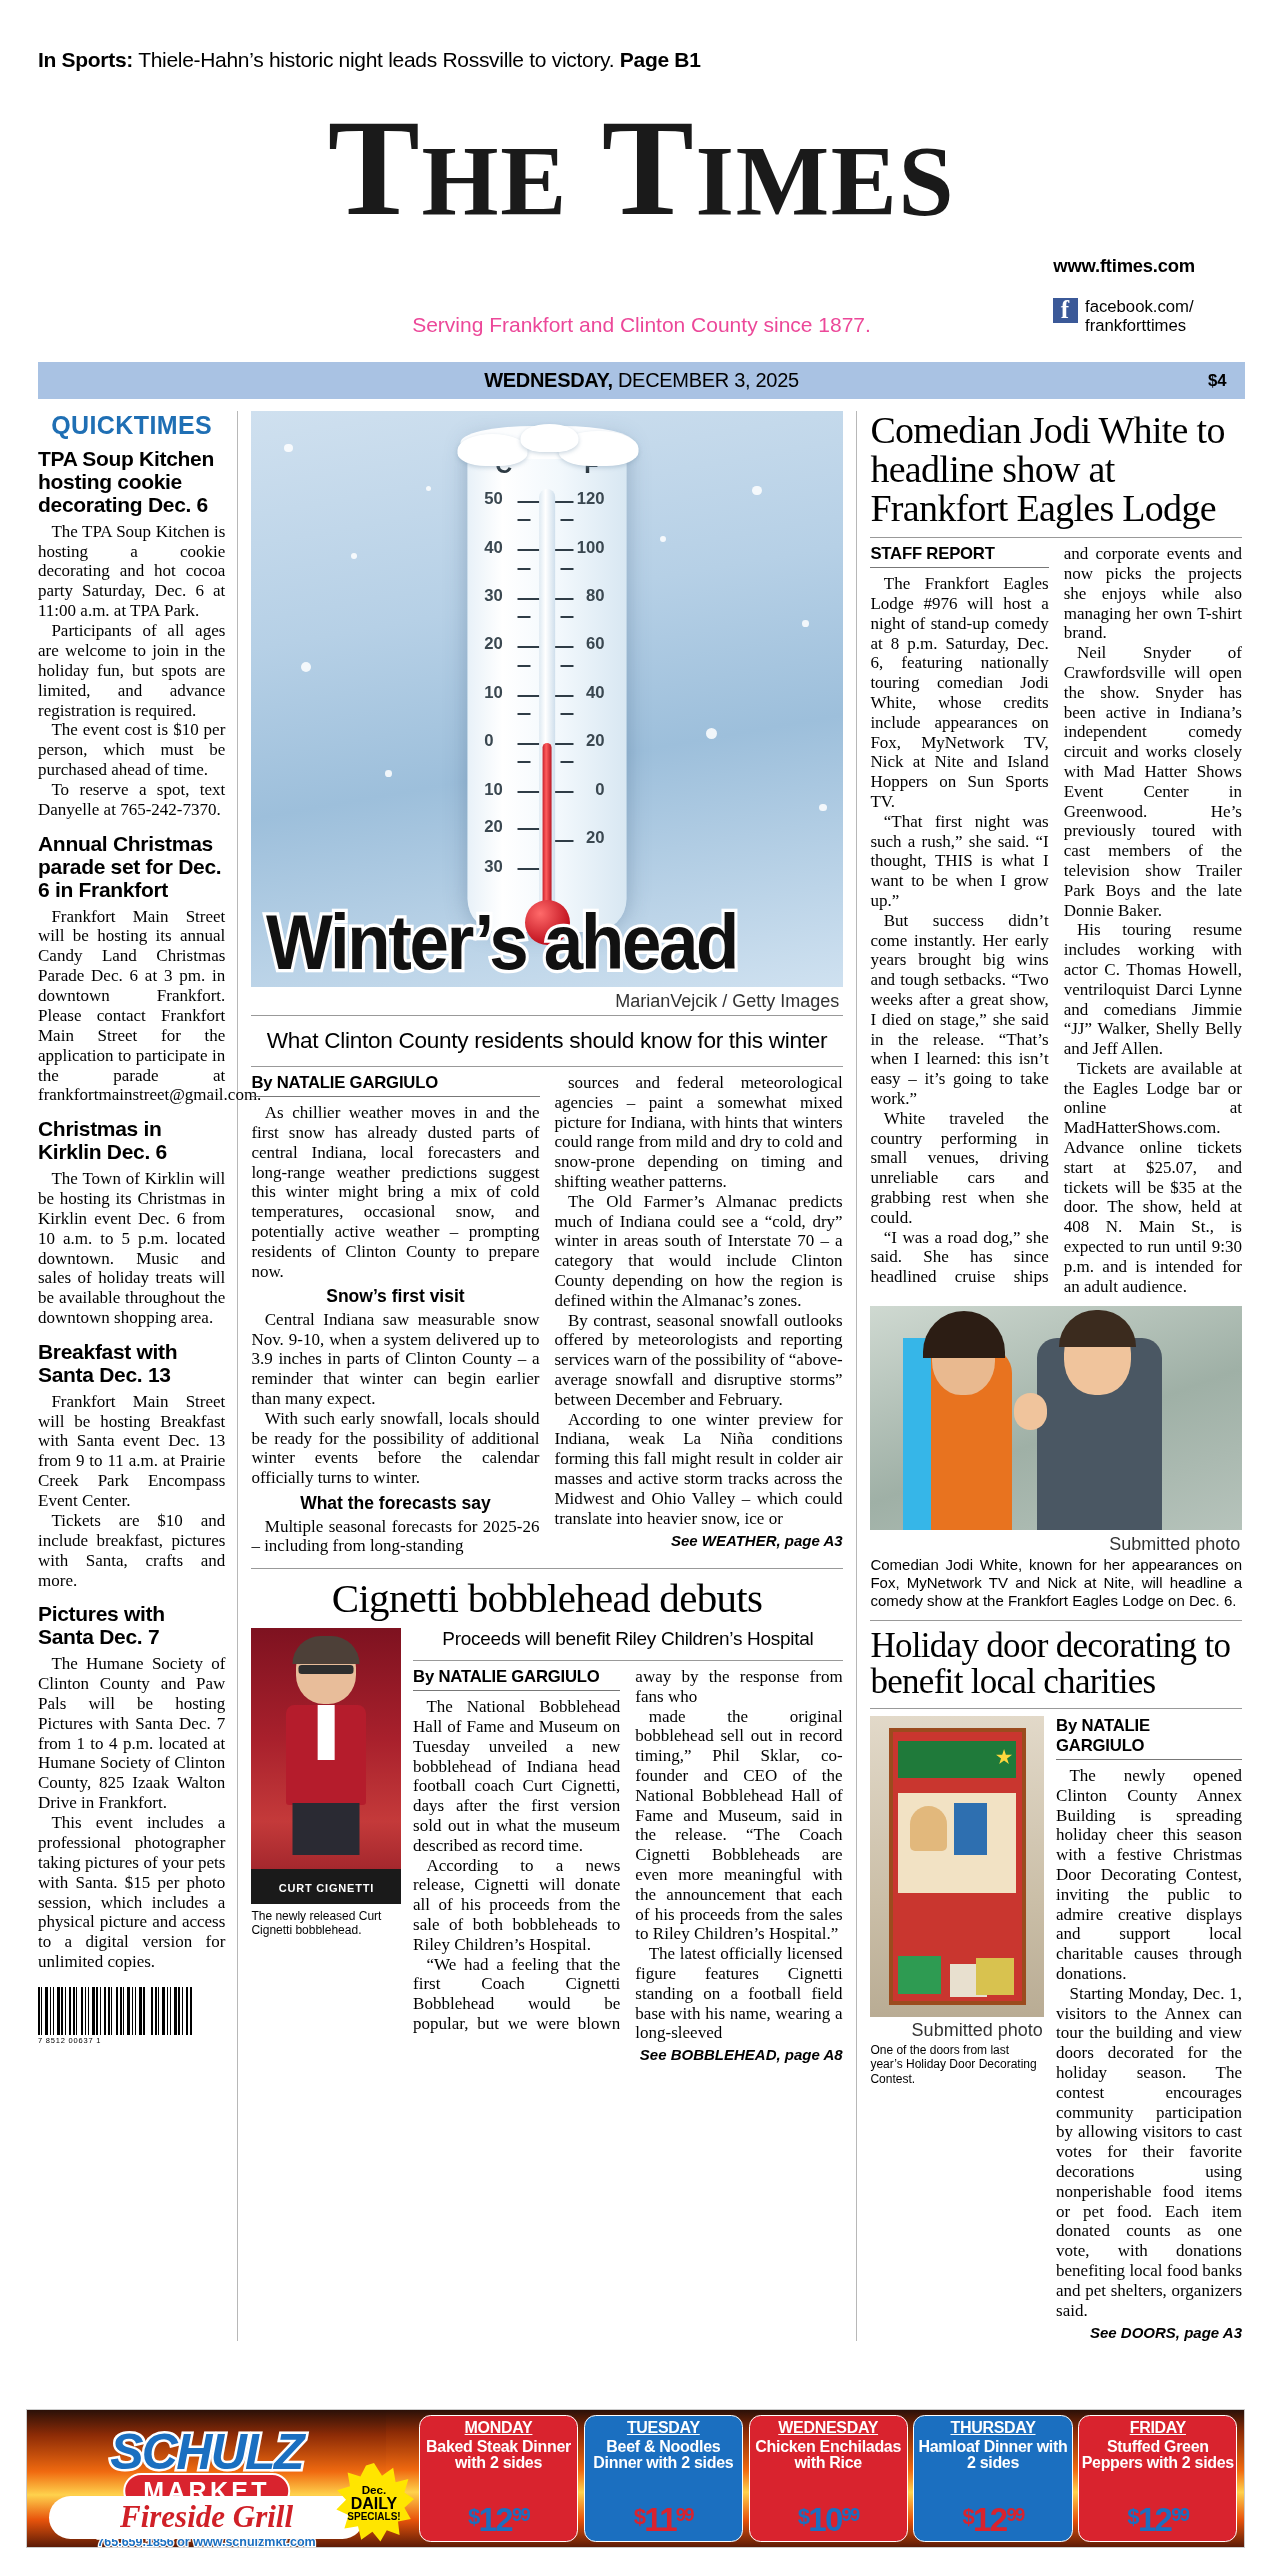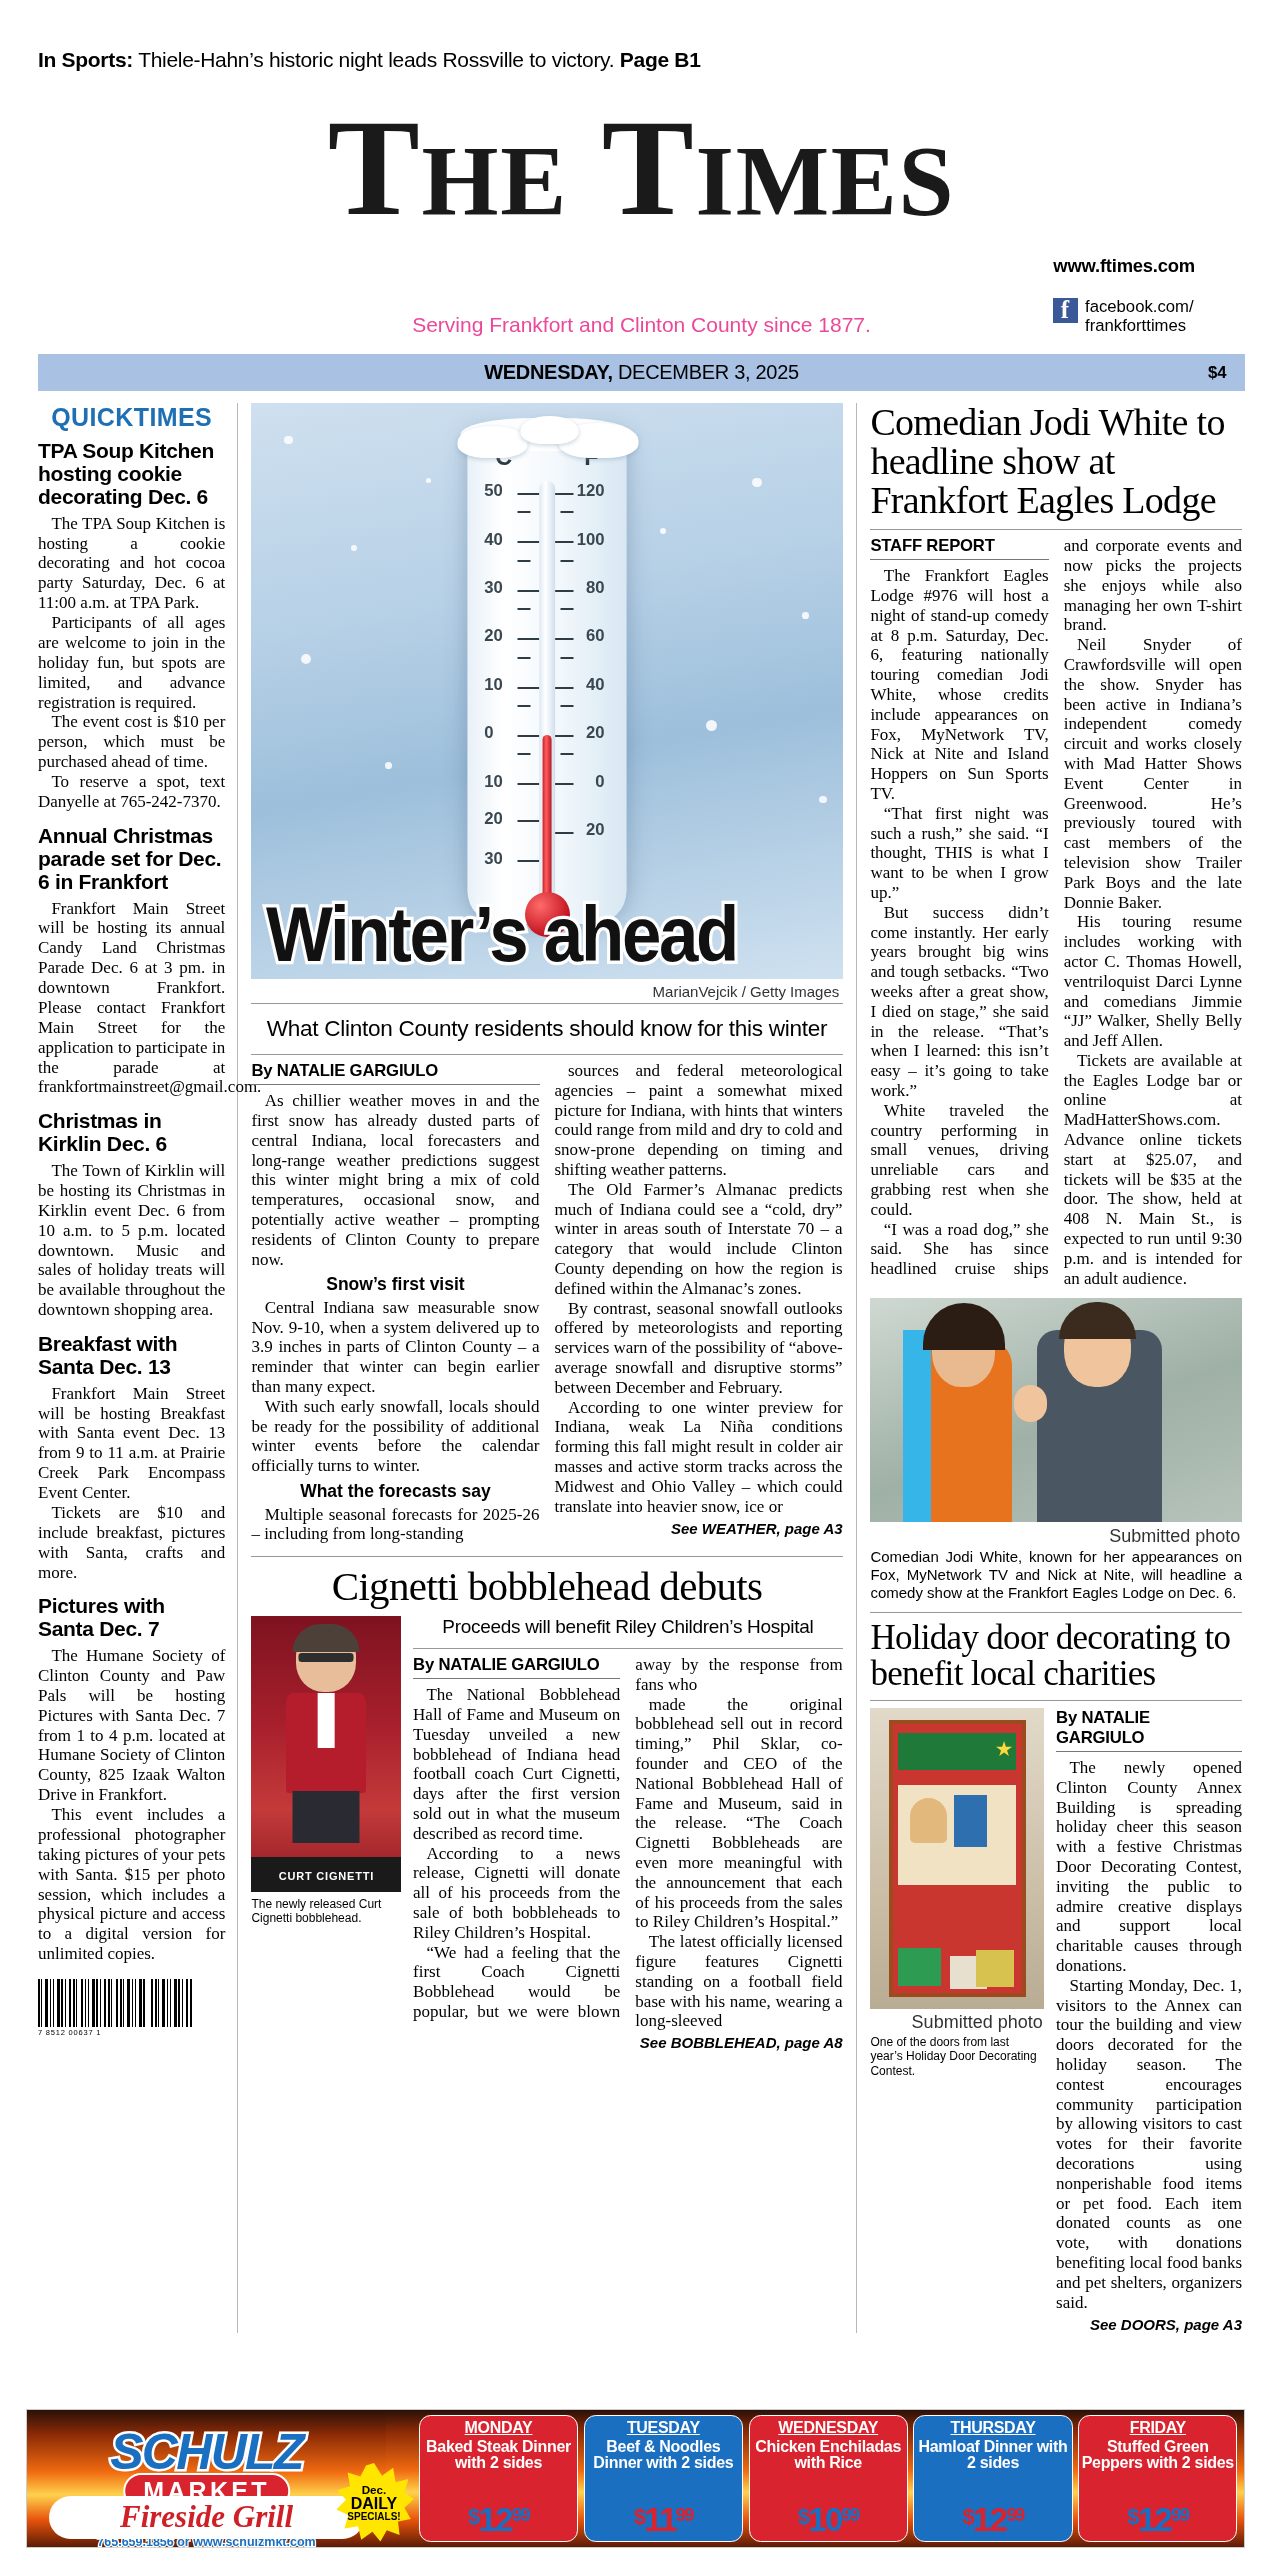--- a/index.html
+++ b/index.html
@@ -39,21 +39,21 @@
   .fbrow { display:flex; align-items:flex-start; margin-top:21px; }
   .fbicon { width:25px; height:25px; background:#3b5998; position:relative; margin-right:6.7px; flex:0 0 auto; }
   .fbicon::after {
     content:"f"; position:absolute; left:7.5px; top:-2.5px;
     font-family:"Liberation Serif", serif; font-weight:bold; font-size:25px; color:#fff;
   }
   .fbtext { font-family:"Liberation Sans", sans-serif; font-size:16.7px; line-height:1.12; }
 
   
   .datebar {
-    margin-top:17px; height:37px; background:#a9c2e3;
+    margin-top:25px; height:37px; background:#a9c2e3;
     display:flex; align-items:center; justify-content:center; position:relative;
   }
   .datebar .dateline { font-family:"Liberation Sans", sans-serif; font-size:20px; letter-spacing:-0.3px; }
   .datebar .dateline .dow { font-weight:bold; }
   .datebar .price { position:absolute; right:18.4px; font-family:"Liberation Sans", sans-serif; font-weight:bold; font-size:16.7px; }
 
   
   .grid { display:flex; margin-top:11.7px; }
   .col-left  { width:200px; flex:0 0 200px; padding-right:11.7px; border-right:0.8px solid #b8b8b8; }
   .col-mid   { width:618px; flex:0 0 618px; padding:0 13.4px; }
@@ -109,21 +109,21 @@
 
   .hero-hed {
     position:absolute; left:15px; bottom:6.7px;
     font-family:"Liberation Sans", sans-serif; font-weight:bold;
     font-size:77px; line-height:0.96; letter-spacing:-2.5px;
     color:#111;
     -webkit-text-stroke:6.7px #fff;
     paint-order:stroke fill;
     transform:scaleX(0.92); transform-origin:left bottom;
   }
-  .photo-credit { text-align:right; font-family:"Liberation Sans", sans-serif; font-size:15px; color:#333; padding:4.2px 3.3px 0 0; }
+  .photo-credit { text-align:right; font-family:"Liberation Sans", sans-serif; font-size:18px; color:#333; padding:4.2px 3.3px 0 0; }
   .deck-main { text-align:center; font-family:"Liberation Sans", sans-serif; font-size:22.6px; padding:5px 0 8.4px; letter-spacing:-0.3px; }
   .rule { height:0.8px; background:#999; margin:3.3px 0 6.7px; }
 
   
   .byline { font-family:"Liberation Sans", sans-serif; font-weight:bold; font-size:16.7px; border-bottom:0.8px solid #777; padding-bottom:3.3px; margin-bottom:5.8px; letter-spacing:-0.2px; }
   .cols2 { column-count:2; column-gap:15px; }
   .body p { margin:0; font-size:17px; line-height:1.165; text-align:justify; text-indent:13.4px; hyphens:auto; }
   .subhead { font-family:"Liberation Sans", sans-serif; font-weight:bold; font-size:17.5px; text-align:center; margin:5px 0 2.5px; }
   .jump { font-family:"Liberation Sans", sans-serif; font-weight:bold; font-style:italic; font-size:15px; text-align:right; margin-top:3.3px; }
 

